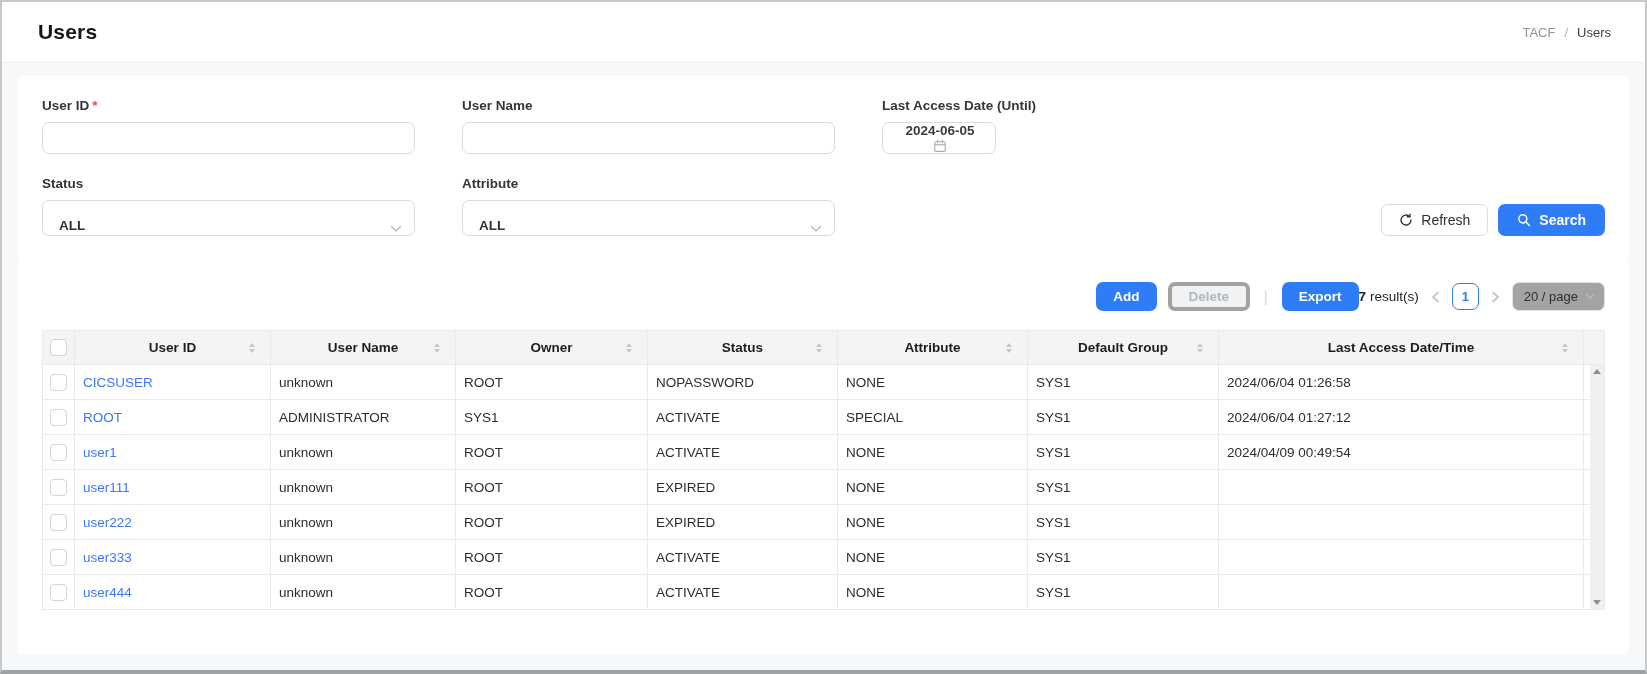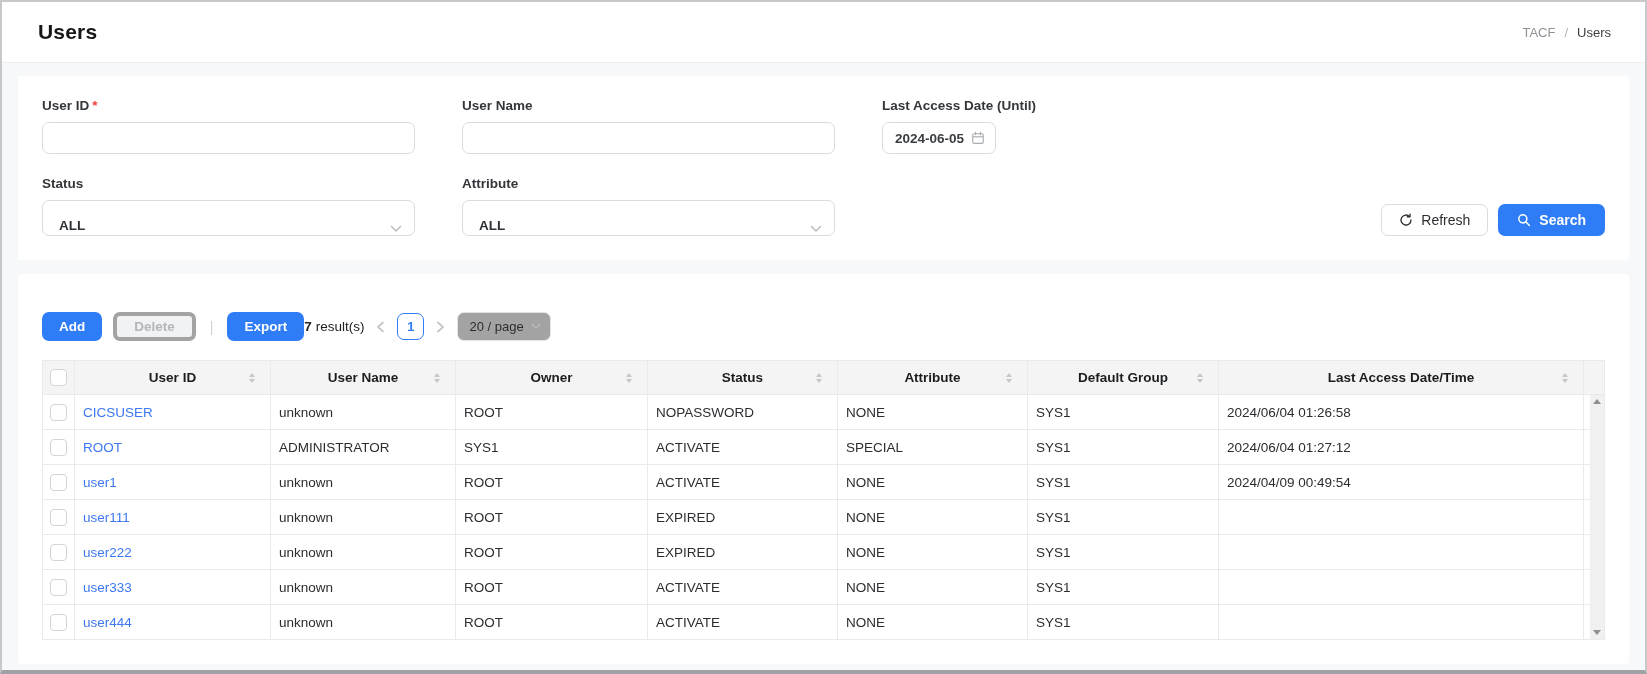--- a/index.html
+++ b/index.html
@@ -12,43 +12,43 @@
   }
   
   .topbar{flex:0 0 60px;height:60px;background:#fff;display:flex;align-items:center;
     justify-content:space-between;padding:0 34px 0 36px;border-bottom:1px solid #efefef;}
   .page-title{font-size:21px;font-weight:700;color:#151618;letter-spacing:.2px;}
   .breadcrumb{font-size:13px;display:flex;gap:9px;align-items:center;}
   .bc-parent{color:#8f9398;}
   .bc-sep{color:#aeb1b4;}
   .bc-current{color:#3a3d41;font-weight:500;}
   
-  .body{flex:1;padding:13px 16px 16px;display:flex;flex-direction:column;gap:14px;overflow:hidden;}
+  .body{flex:1;padding:13px 16px 16px;display:flex;flex-direction:column;overflow:hidden;}
   .card{background:#fff;border-radius:4px;}
   
   .filter-card{padding:22px 24px 24px;flex:0 0 auto;}
   .filter-grid{display:grid;grid-template-columns:373px 373px 1fr;column-gap:47px;row-gap:22px;}
   .field-label{font-size:13.5px;font-weight:600;color:#33363a;margin-bottom:9px;display:flex;gap:3px;align-items:baseline;}
   .req{color:#f0413e;font-weight:700;}
   .text-input{width:100%;height:32px;border:1px solid #d9dbdd;border-radius:7px;box-sizing:border-box;
     padding:0 12px;font-family:inherit;font-size:13.5px;color:#333;outline:none;background:#fff;}
   .date-box{width:114px;height:32px;border:1px solid #d9dbdd;border-radius:7px;display:flex;align-items:center;
-    justify-content:space-between;padding:0 10px 0 12px;box-sizing:border-box;background:#fff;cursor:pointer;}
+    justify-content:space-between;padding:0 10px 0 12px;box-sizing:border-box;background:#fff;cursor:pointer;flex-direction:column;}
   .date-value{font-size:13.5px;font-weight:600;color:#3a3d41;}
   .select-box{height:32px;border:1px solid #d9dbdd;border-radius:7px;display:flex;align-items:flex-end;
     justify-content:space-between;padding:0 12px 2px 16px;background:#fff;cursor:pointer;}
   .select-value{font-size:13.5px;font-weight:600;color:#2e3135;}
   .actions-cell{display:flex;justify-content:flex-end;align-items:flex-end;gap:10px;}
   .btn{height:32px;border-radius:7px;display:inline-flex;align-items:center;justify-content:center;gap:8px;
     font-family:inherit;font-size:14px;cursor:pointer;box-sizing:border-box;}
   .btn-refresh{background:#fff;border:1px solid #dcdcdc;color:#2b2e31;padding:0 17px;font-weight:500;}
   .btn-search{background:#2e7cf6;border:none;color:#fff;padding:0 19px;font-weight:700;}
   
   .table-card{flex:1;padding:22px 24px 24px;display:flex;flex-direction:column;}
-  .toolbar{display:flex;justify-content:flex-start;align-items:center;margin-bottom:19px;margin-top:16px;}
+  .toolbar{display:flex;justify-content:flex-end;align-items:center;margin-bottom:19px;}
   .tb-left{display:flex;align-items:center;gap:11px;}
   .btn-sm{height:29px;border-radius:7px;font-family:inherit;font-size:13.5px;font-weight:700;padding:0 17px;
     border:none;display:inline-flex;align-items:center;cursor:pointer;}
   .btn-blue{background:#2e7cf6;color:#fff;}
   .btn-delete{background:#f1f2f3;color:#b4b7ba;border:4px solid #a3a3a3;font-weight:600;cursor:default;}
   .tb-divider{color:#cfd1d3;font-size:14px;margin:0 3px;}
   .tb-right{display:flex;align-items:center;gap:12px;}
   .result-text{font-size:13.5px;color:#212326;display:flex;gap:4px;}
   .result-count{font-weight:700;}
   .pg-chevron{display:flex;align-items:center;cursor:default;}

